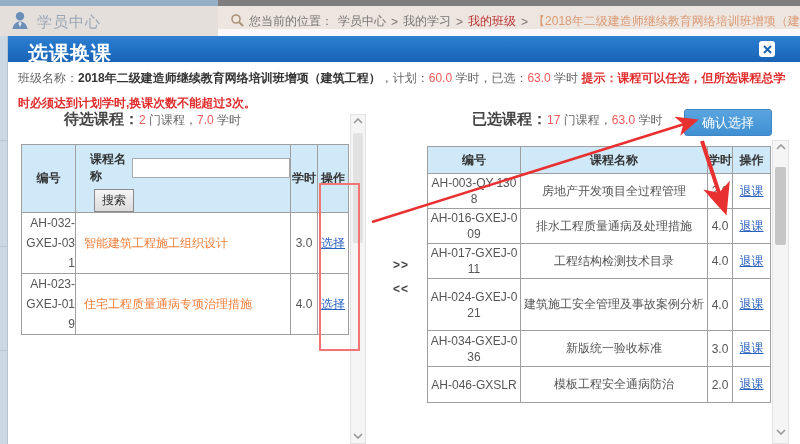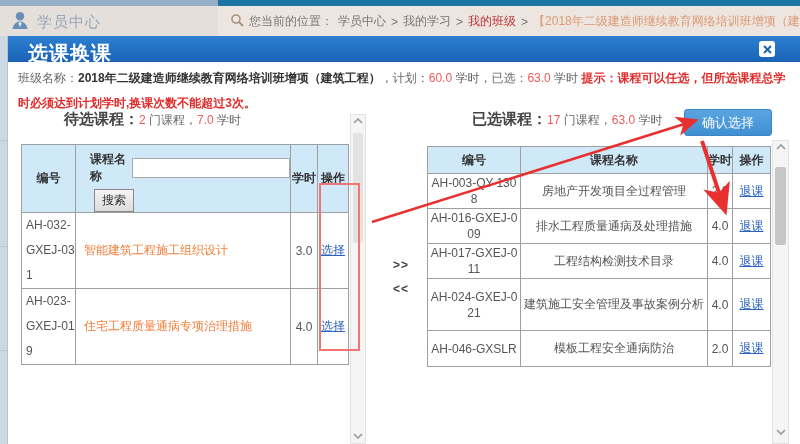--- a/index.html
+++ b/index.html
@@ -4,21 +4,21 @@
 <style>
   * { margin:0; padding:0; box-sizing:border-box; }
   html,body { width:800px; height:444px; overflow:hidden; }
   body { font-family:"Liberation Sans","DejaVu Sans",sans-serif; background:#fff; position:relative; }
 
   
   .topbar { position:absolute; left:0; top:0; width:800px; height:36px; }
   .tab { position:absolute; left:0; top:0; width:218px; height:36px; background:#e7e3df; border-top:6px solid #8cacc6; }
   .tab-inner { display:flex; align-items:center; gap:7px; padding:5px 0 0 10px; }
   .tab-label { font-size:15px; color:#8fa3b5; letter-spacing:1px; }
-  .crumbs { position:absolute; left:218px; top:0; width:582px; height:36px; background:#f0eae4; border-top:6px solid #0369a1; }
+  .crumbs { position:absolute; left:218px; top:0; width:582px; height:29px; background:#f0eae4; border-top:6px solid #737373; }
   .crumbs-inner { display:flex; align-items:center; gap:5px; padding:7px 0 0 12px; font-size:12px; color:#6b6b6b; white-space:nowrap; }
   .crumb-link { color:#6b6b6b; text-decoration:none; }
   .crumb-link.visited { color:#b91c1c; }
   .crumb-course { color:#dd9468; }
   .topbar::after { content:""; position:absolute; inset:0; background:rgba(210,200,195,.12); pointer-events:none; }
 
   
   .page-strip { position:absolute; left:0; top:36px; width:8px; height:408px; background:#ccd8e2; border-right:1px solid #b5c4d0; }
   .page-strip .seg { position:absolute; left:0; width:8px; height:1px; background:#b8c6d2; }
 
@@ -37,21 +37,21 @@
 
   .panel-title { position:absolute; font-size:15px; font-weight:bold; color:#444; }
   .panel-title .sub { font-size:12px; font-weight:normal; color:#666; }
 
   
   table { border-collapse:collapse; table-layout:fixed; }
   td { border:1px solid #9f9f9f; font-size:12px; color:#555; overflow:hidden; }
   .th { background:#cfe9f8; font-weight:bold; color:#333; text-align:center; }
 
   .ltable { position:absolute; left:13px; top:108px; width:327px; }
-  .ltable td.code { padding-left:4px; word-break:break-all; line-height:25px; }
+  .ltable td.code { padding-left:4px; word-break:break-all; line-height:20px;text-align:right; }
   .ltable td.name { padding-left:8px; color:#ef7f3a; }
   .ltable td.hrs, .ltable td.op { text-align:center; }
 
   .search-cell { vertical-align:middle; }
   .search-top { display:flex; align-items:center; gap:5px; padding:6px 0 2px 14px; }
   .search-label { font-weight:bold; color:#333; font-size:12px; }
   .search-input { width:158px; height:20px; border:1px solid #a9a9a9; background:#fff; font-size:12px; padding:0 3px; }
   .search-btn { margin:2px 0 0 18px; font-size:12px; color:#333; background:linear-gradient(#f5f5f5,#dcdcdc);
     border:1px solid #8a8a8a; padding:2px 7px; cursor:pointer; }
 
@@ -235,20 +235,26 @@
       <td>4.0</td>
       <td><a class="op-link">退课</a></td>
     </tr>
     <tr style="height:52px">
       <td class="code">AH-024-GXEJ-021</td>
       <td>建筑施工安全管理及事故案例分析</td>
       <td>4.0</td>
       <td><a class="op-link">退课</a></td>
     </tr>
     <tr style="height:36px">
+      <td class="code">AH-034-GXEJ-036</td>
+      <td>新版统一验收标准</td>
+      <td>3.0</td>
+      <td><a class="op-link">退课</a></td>
+    </tr>
+    <tr style="height:36px">
       <td class="code">AH-046-GXSLR</td>
       <td>模板工程安全通病防治</td>
       <td>2.0</td>
       <td><a class="op-link">退课</a></td>
     </tr>
   </tbody>
     </table>
 
   <div class="sbar sbar-right">
     <div class="arr" style="top:3px">

